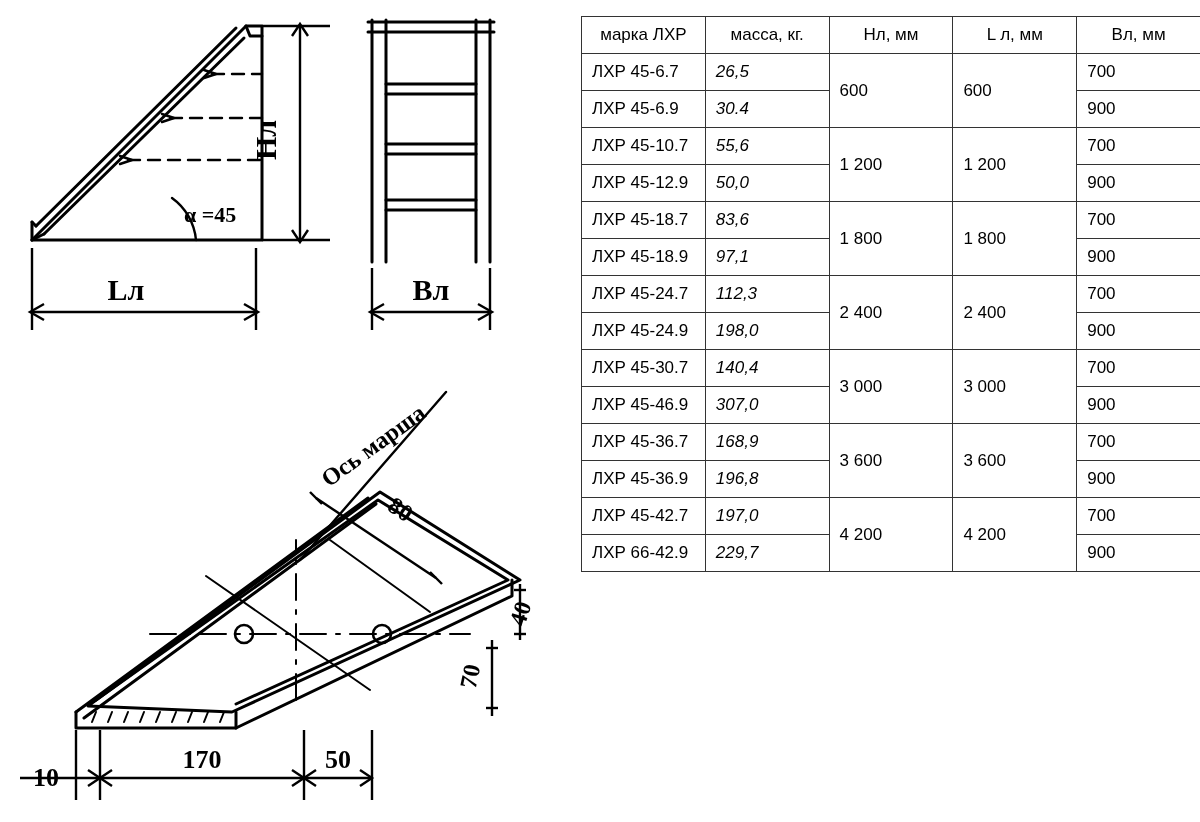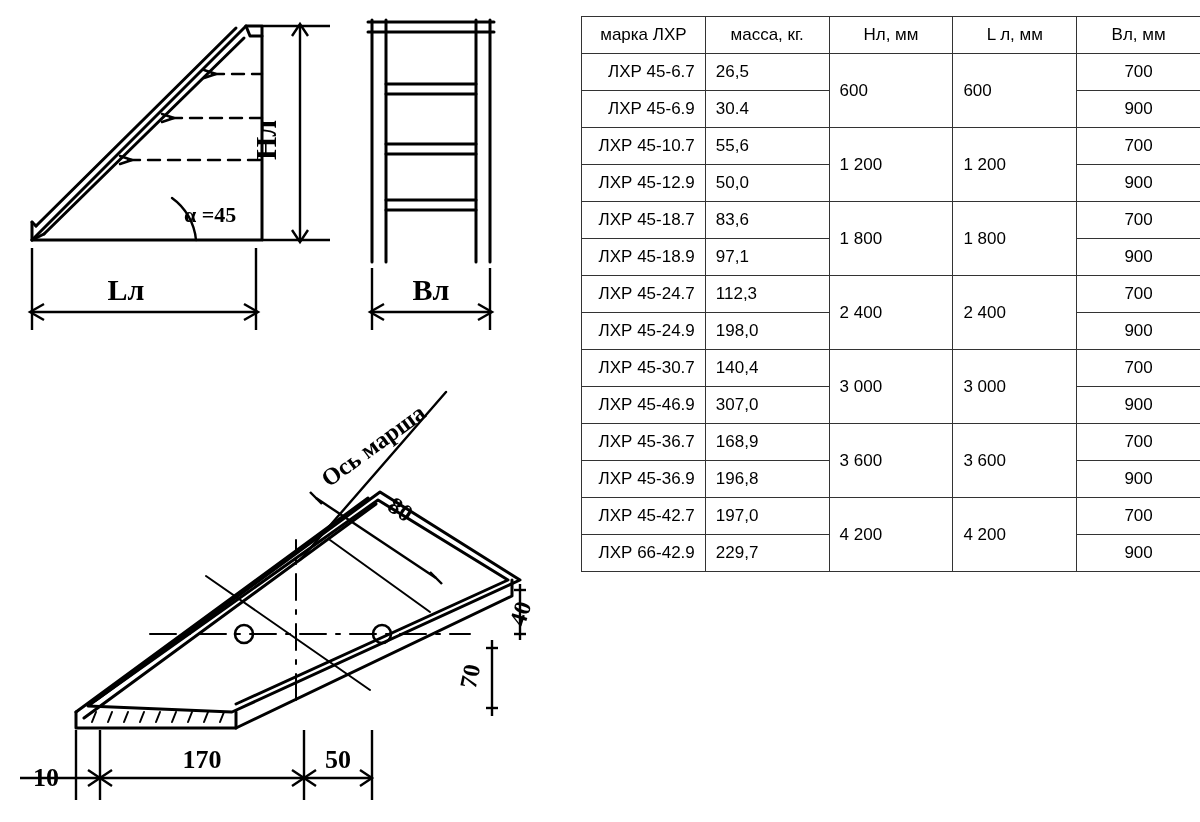--- a/index.html
+++ b/index.html
@@ -54,25 +54,25 @@
     padding: 8px 10px;
     vertical-align: middle;
     font-weight: normal;
     height: 34px;
     box-sizing: border-box;
   }
   table.spec th {
     text-align: center;
     font-size: 17px;
   }
-  td.c-mark { text-align: right; width: 152px; }
-  td.c-mass { text-align: left; width: 120px; }
+  td.c-mark { text-align: left; width: 152px; }
+  td.c-mass { text-align: left; width: 120px; font-style: italic; }
   td.c-h    { text-align: left; width: 114px; }
   td.c-l    { text-align: left; width: 116px; }
-  td.c-b    { text-align: center; width: 118px; }
+  td.c-b    { text-align: left; width: 118px; }
 </style>
 </head>
 <body>
 
 <div id="root">
 
   <div id="drawing-area">
     <svg width="560" height="822" viewBox="0 0 560 822" xmlns="http://www.w3.org/2000/svg">
 
       <g fill="none" stroke="#000" stroke-width="3" stroke-linejoin="round" stroke-linecap="round">

